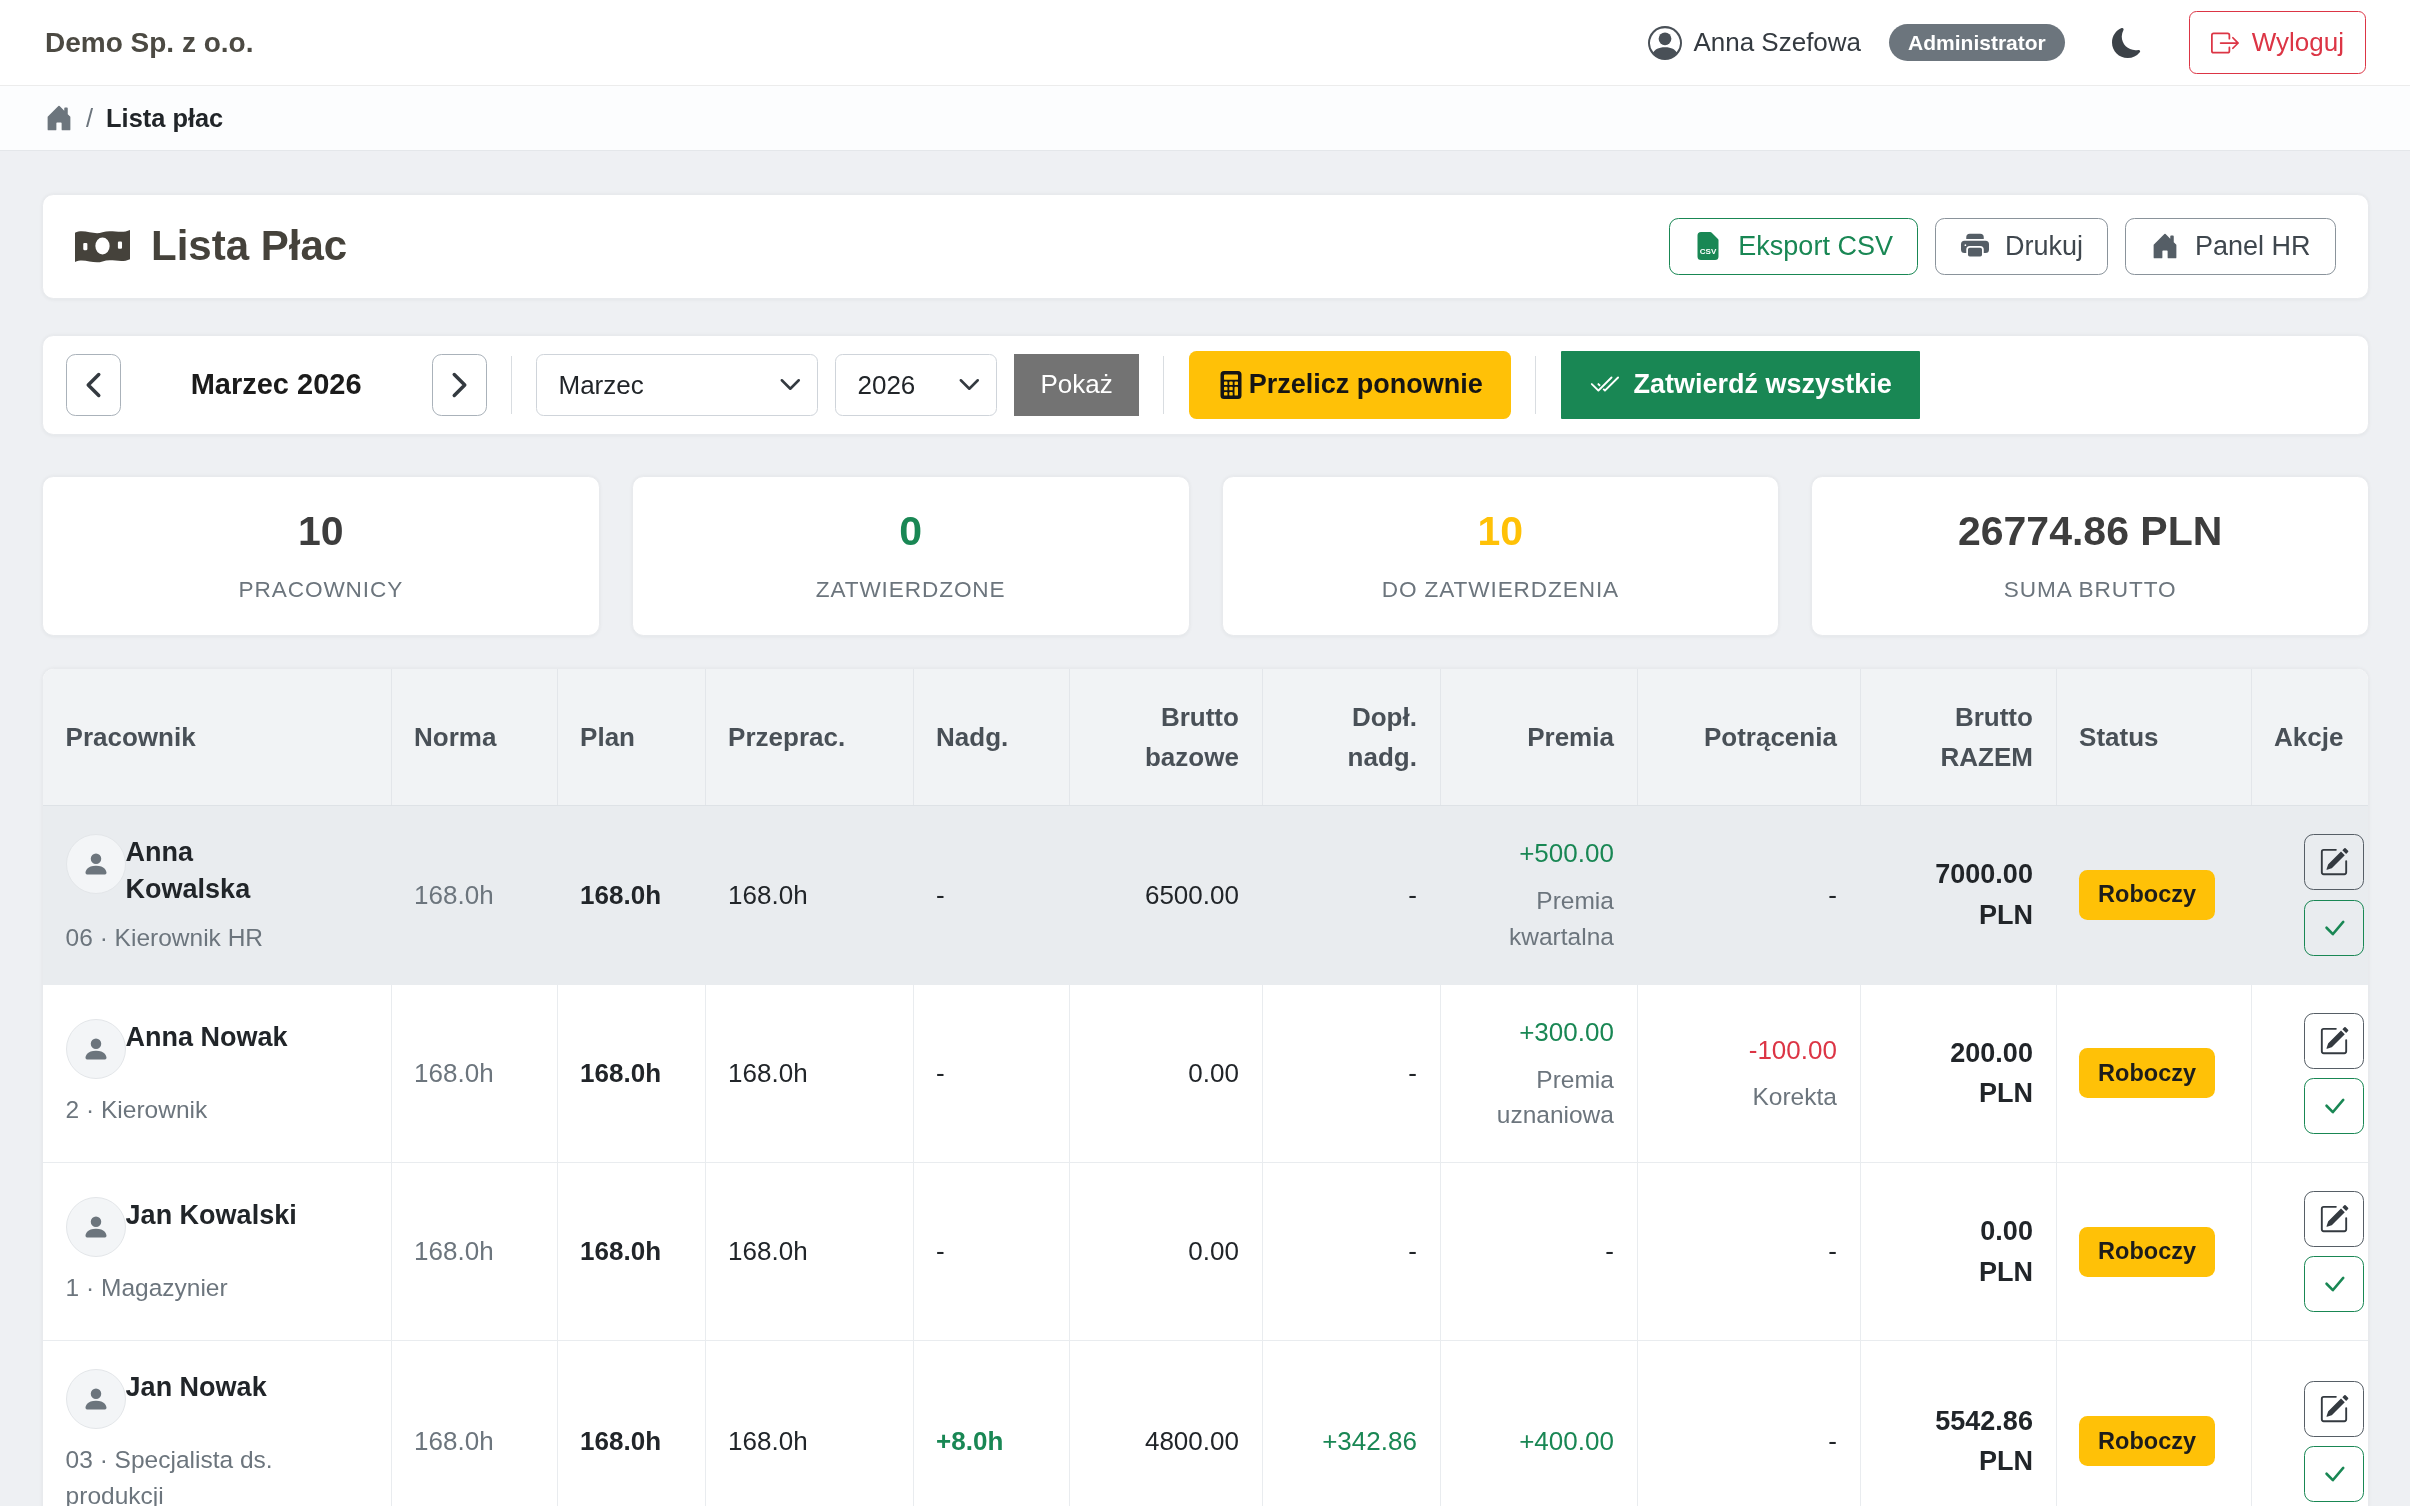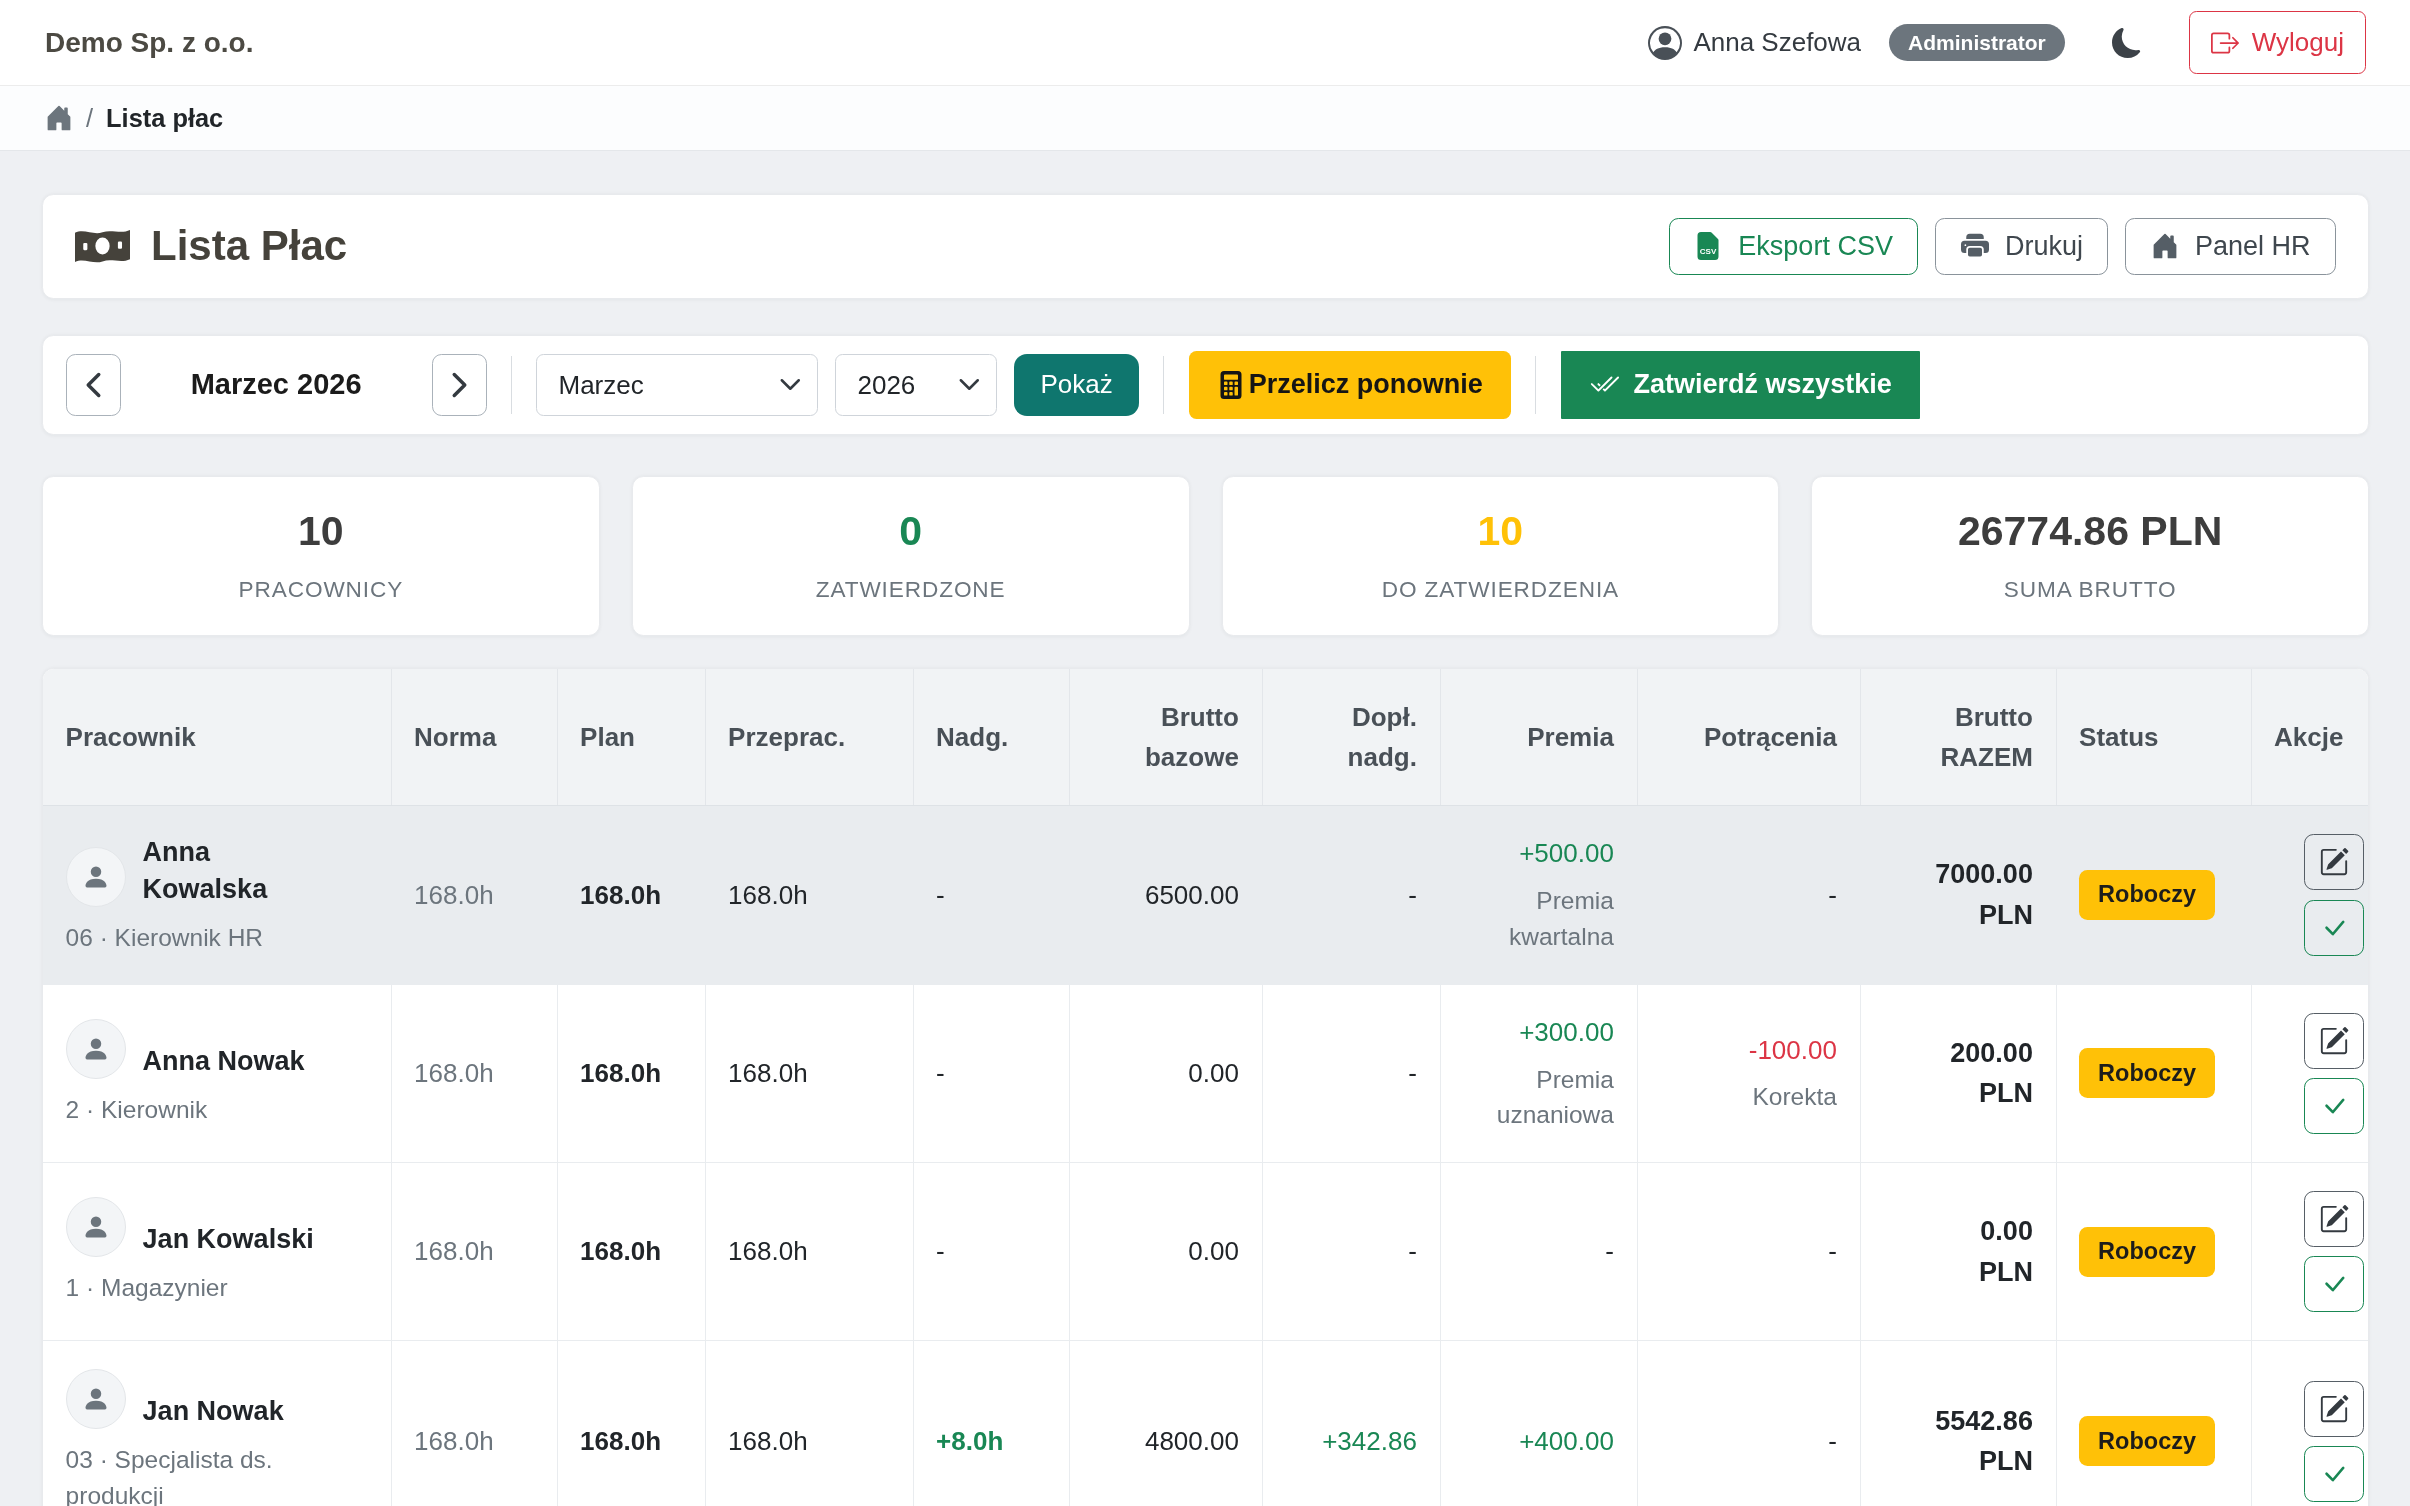--- a/index.html
+++ b/index.html
@@ -74,22 +74,22 @@
   .select-wrap { position: relative; margin-right: 17px; }
   .select-wrap select {
     appearance: none; -webkit-appearance: none; border: 1.9px solid #cfd4da; border-radius: 7.5px;
     height: 62px; font-size: 26px; color: #212529; padding: 0 62px 0 21px;
     background: #fff; font-family: inherit; cursor: pointer;
   }
   .sel-month select { width: 282px; }
   .sel-year  select { width: 162px; }
   .sel-arrow { position: absolute; right: 17px; top: 50%; margin-top: -10.4px; pointer-events: none; }
   .btn-show {
-    background: #0f766e; color: #fff; font-size: 26px; border: none; cursor: pointer;
-    height: 62px; padding: 0 26px; border-radius: 13px; font-family: inherit;
+    background: #737373; color: #fff; font-size: 26px; border: none; cursor: pointer;
+    height: 62px; padding: 0 26px; border-radius: 0; font-family: inherit;
   }
   .btn-recalc {
     display: flex; align-items: center; gap: 4px; background: #ffc107; color: #151515;
     font-size: 27px; font-weight: 700; border: none; cursor: pointer;
     height: 68px; padding: 0 28px; border-radius: 7.5px; font-family: inherit;
   }
   .btn-approve-all {
     display: flex; align-items: center; gap: 15px; background: #198754; color: #fff;
     font-size: 27px; font-weight: 700; border: none; cursor: pointer;
     height: 68px; padding: 0 28px; border-radius: 1px; font-family: inherit;
@@ -118,21 +118,21 @@
   }
   tbody td {
     padding: 28px 22.6px; font-size: 26px; vertical-align: middle;
     border-bottom: 0.9px solid #e9ecef; border-right: 0.9px solid #e9ecef;
     background: #fff; line-height: 1.4;
   }
   th:last-child, td:last-child { border-right: none; }
   tr.highlighted td { background: #e9ecef; }
   .al { text-align: left; } .ac { text-align: left; } .ar { text-align: right; }
 
-  .emp-top { display: flex; align-items: flex-end; gap: 17px; }
+  .emp-top { display: flex; align-items: flex-start; }
   .avatar {
     flex: none; width: 58px; height: 58px; border-radius: 50%;
     background: #f3f5f7; border: 0.9px solid #e3e6e9;
     display: flex; align-items: center; justify-content: center;
   }
   .emp-name { font-size: 27px; font-weight: 700; line-height: 1.35; max-width: 179px; }
   .emp-sub  { margin-top: 13px; color: #6c757d; font-size: 24.5px; line-height: 1.45; }
 
   .hours-norma { color: #6c757d; }
   .hours-plan  { font-weight: 600; }

